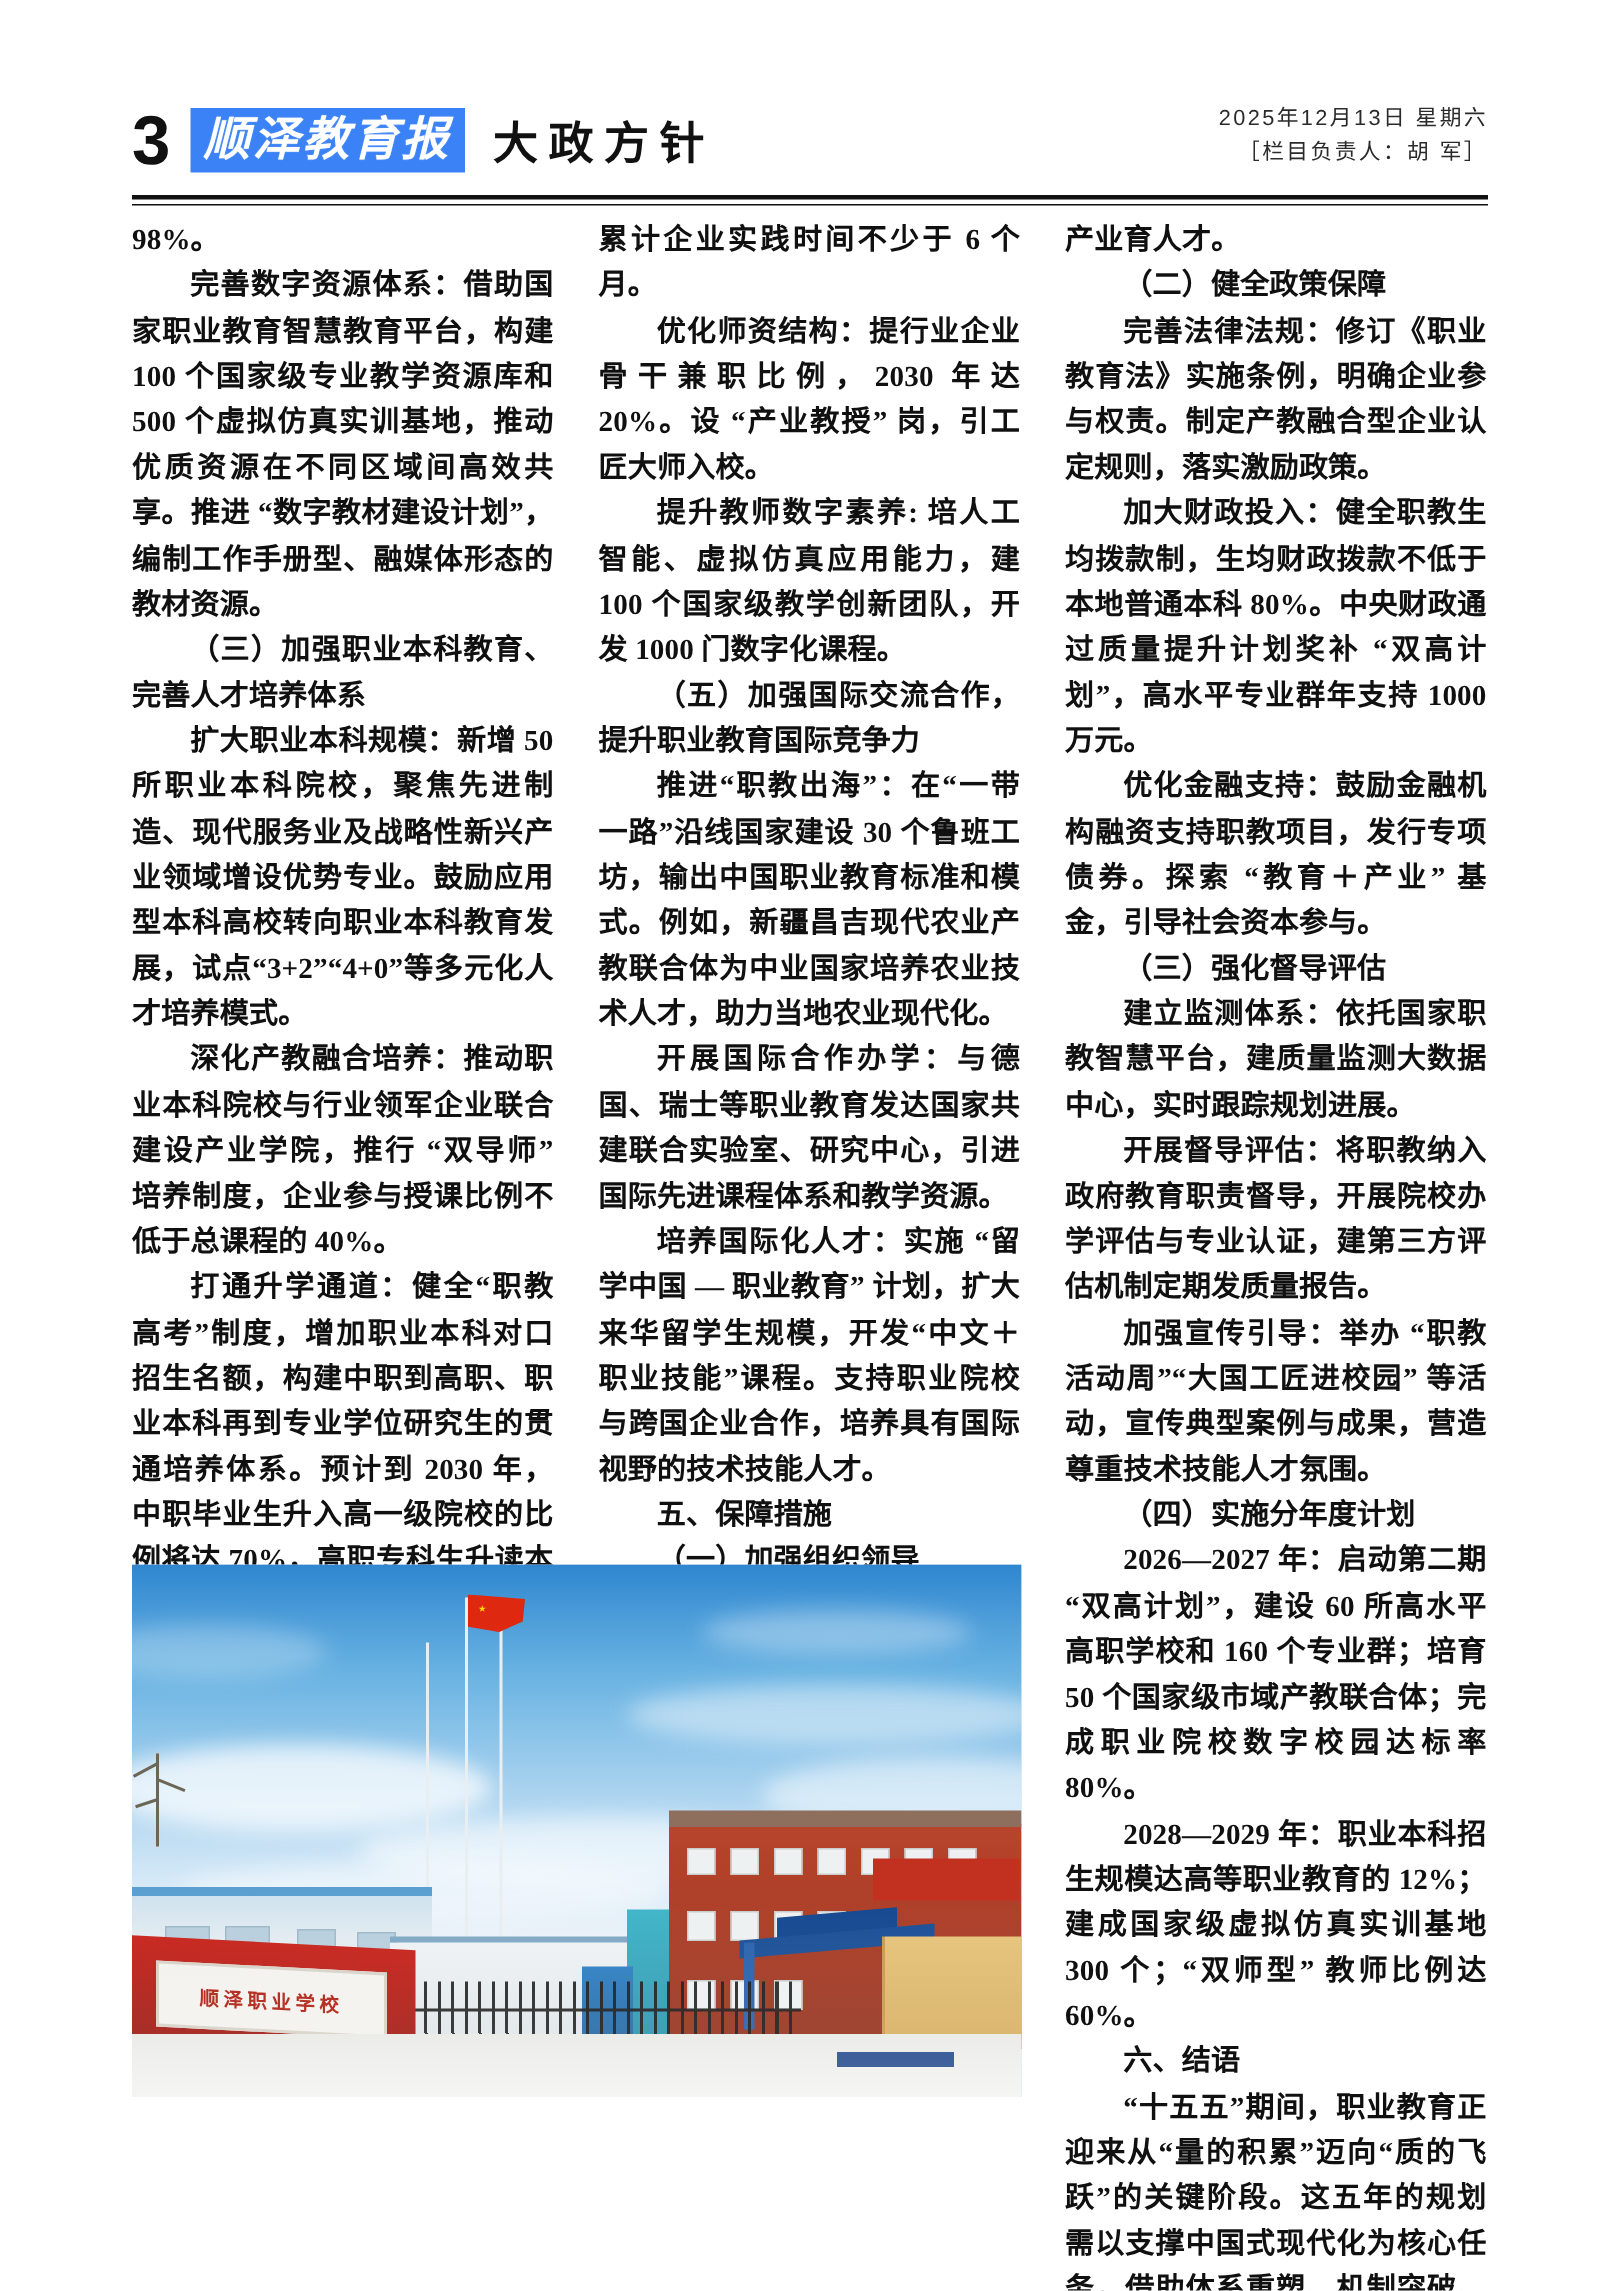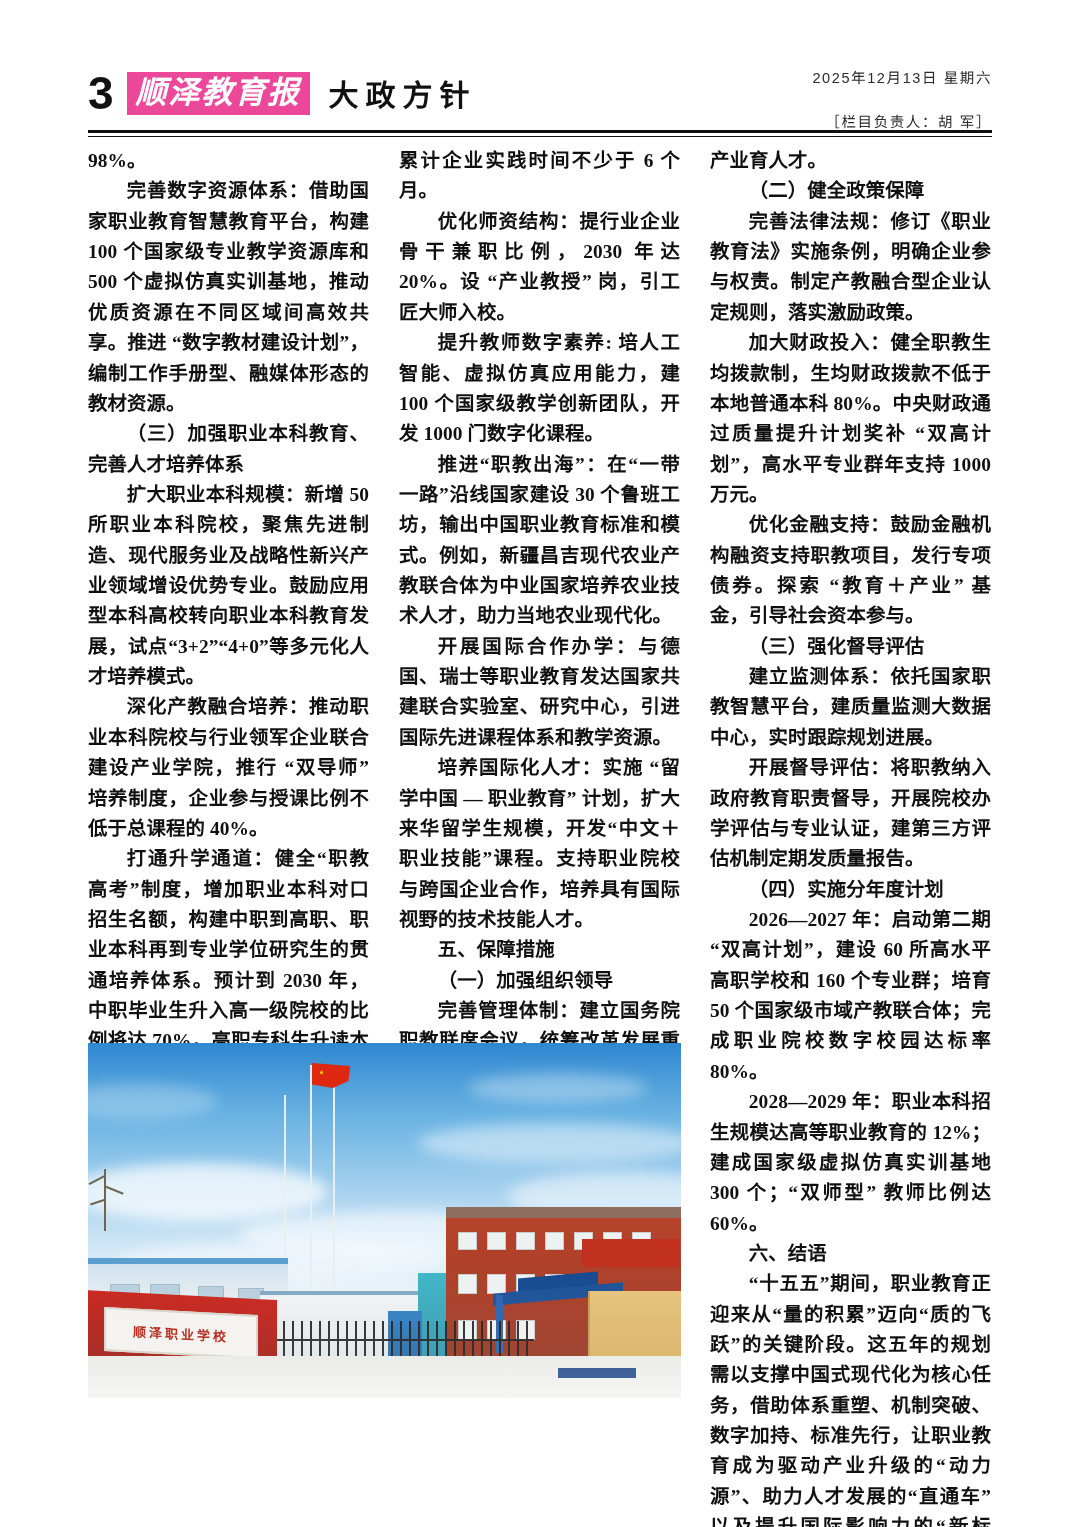--- a/index.html
+++ b/index.html
@@ -30,21 +30,21 @@
     height:62px;
   }
   .page-no{
     font-family:"Liberation Sans","DejaVu Sans",sans-serif;
     font-size:46px;font-weight:700;
     line-height:1;
     color:#111;
     letter-spacing:0;
   }
   .paper-logo{
-    background:#ec4899;
+    background:#3b82f6;
     color:#ffffff;
     font-family:"Liberation Serif","DejaVu Serif",serif;
     font-weight:700;
     font-style:italic;
     font-size:31px;
     letter-spacing:2px;
     padding:5px 9px 7px 9px;
     line-height:1;
     white-space:nowrap;
     text-shadow:0 0 1px rgba(255,255,255,.35);
@@ -61,21 +61,21 @@
   .mh-right{
     position:absolute;right:0;top:4px;
     text-align:right;
     font-family:"Liberation Sans","DejaVu Sans",sans-serif;
     color:#2a2a2a;
   }
   .mh-date{
     font-size:14.5px;letter-spacing:1.6px;white-space:nowrap;
   }
   .mh-editor{
-    font-size:14.5px;letter-spacing:1.6px;margin-top:23px;white-space:nowrap;
+    font-size:14.5px;letter-spacing:1.6px;margin-top:2px;white-space:nowrap;
   }
 
   
   .rule-thick{
     position:absolute;left:88px;top:130px;width:904px;height:3px;background:#111;
   }
   .rule-thin{
     position:absolute;left:88px;top:136px;width:904px;height:1px;background:#111;
   }
 
@@ -269,38 +269,40 @@
       <p class="para">深化产教融合培养：推动职业本科院校与行业领军企业联合建设产业学院，推行 “双导师” 培养制度，企业参与授课比例不低于总课程的 40%。</p>
       <p class="para">打通升学通道：健全“职教高考”制度，增加职业本科对口招生名额，构建中职到高职、职业本科再到专业学位研究生的贯通培养体系。预计到 2030 年，中职毕业生升入高一级院校的比例将达 70%，高职专科生升读本科的比例将达 20%。</p>
       <p class="para">（四）强化师资队伍建设、提升教师能力水平</p>
       <p class="para">实施“双师型” 教师培育计划：建立 “双师型” 教师认定标准，到 2030 年，职业院校 “双师型” 教师占专业课教师比例不低于 65%。实施教师企业实践制度，专业教师每 5 年</p>
     </div>
 
     <div class="col col-2">
       <p class="para noindent">累计企业实践时间不少于 6 个月。</p>
       <p class="para">优化师资结构：提行业企业骨干兼职比例，2030 年达 20%。设 “产业教授” 岗，引工匠大师入校。</p>
       <p class="para">提升教师数字素养: 培人工智能、虚拟仿真应用能力，建 100 个国家级教学创新团队，开发 1000 门数字化课程。</p>
+      <p class="para">（五）加强国际交流合作，提升职业教育国际竞争力</p>
       <p class="para">推进“职教出海”：在“一带一路”沿线国家建设 30 个鲁班工坊，输出中国职业教育标准和模式。例如，新疆昌吉现代农业产教联合体为中业国家培养农业技术人才，助力当地农业现代化。</p>
       <p class="para">开展国际合作办学：与德国、瑞士等职业教育发达国家共建联合实验室、研究中心，引进国际先进课程体系和教学资源。</p>
       <p class="para">培养国际化人才：实施 “留学中国 — 职业教育” 计划，扩大来华留学生规模，开发“中文＋职业技能”课程。支持职业院校与跨国企业合作，培养具有国际视野的技术技能人才。</p>
       <p class="para">五、保障措施</p>
       <p class="para">（一）加强组织领导</p>
       <p class="para">完善管理体制：建立国务院职教联席会议，统筹改革发展重大事项。地方政府将职教纳入发展规划，落实“一把手” 负责。</p>
       <p class="para">强化部门协同：教育、发改、工信、财政等部门建协同机制，凝聚政策合力。如教育部与工信部联合推进“现场工程师专项培养计划”，对接</p>
     </div>
 
     <div class="col col-3">
       <p class="para noindent">产业育人才。</p>
       <p class="para">（二）健全政策保障</p>
       <p class="para">完善法律法规：修订《职业教育法》实施条例，明确企业参与权责。制定产教融合型企业认定规则，落实激励政策。</p>
       <p class="para">加大财政投入：健全职教生均拨款制，生均财政拨款不低于本地普通本科 80%。中央财政通过质量提升计划奖补 “双高计划”，高水平专业群年支持 1000 万元。</p>
       <p class="para">优化金融支持：鼓励金融机构融资支持职教项目，发行专项债券。探索 “教育＋产业” 基金，引导社会资本参与。</p>
       <p class="para">（三）强化督导评估</p>
       <p class="para">建立监测体系：依托国家职教智慧平台，建质量监测大数据中心，实时跟踪规划进展。</p>
       <p class="para">开展督导评估：将职教纳入政府教育职责督导，开展院校办学评估与专业认证，建第三方评估机制定期发质量报告。</p>
+      <p class="para">加强宣传引导：举办 “职教活动周”“大国工匠进校园” 等活动，宣传典型案例与成果，营造尊重技术技能人才氛围。</p>
       <p class="para">（四）实施分年度计划</p>
       <p class="para">2026—2027 年：启动第二期 “双高计划”，建设 60 所高水平高职学校和 160 个专业群；培育 50 个国家级市域产教联合体；完成职业院校数字校园达标率 80%。</p>
       <p class="para">2028—2029 年：职业本科招生规模达高等职业教育的 12%；建成国家级虚拟仿真实训基地 300 个；“双师型” 教师比例达 60%。</p>
       <p class="para">六、结语</p>
       <p class="para">“十五五”期间，职业教育正迎来从“量的积累”迈向“质的飞跃”的关键阶段。这五年的规划需以支撑中国式现代化为核心任务，借助体系重塑、机制突破、数字加持、标准先行，让职业教育成为驱动产业升级的“动力源”、助力人才发展的“直通车”以及提升国际影响力的“新标识”。</p>
     </div>
 
   </div>
 
   <div class="photo-wrap">

